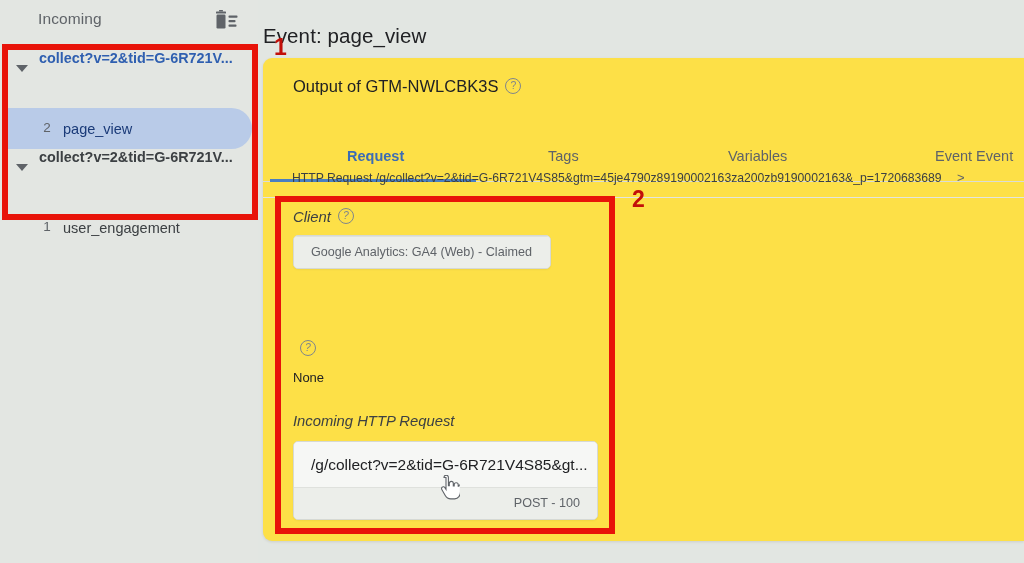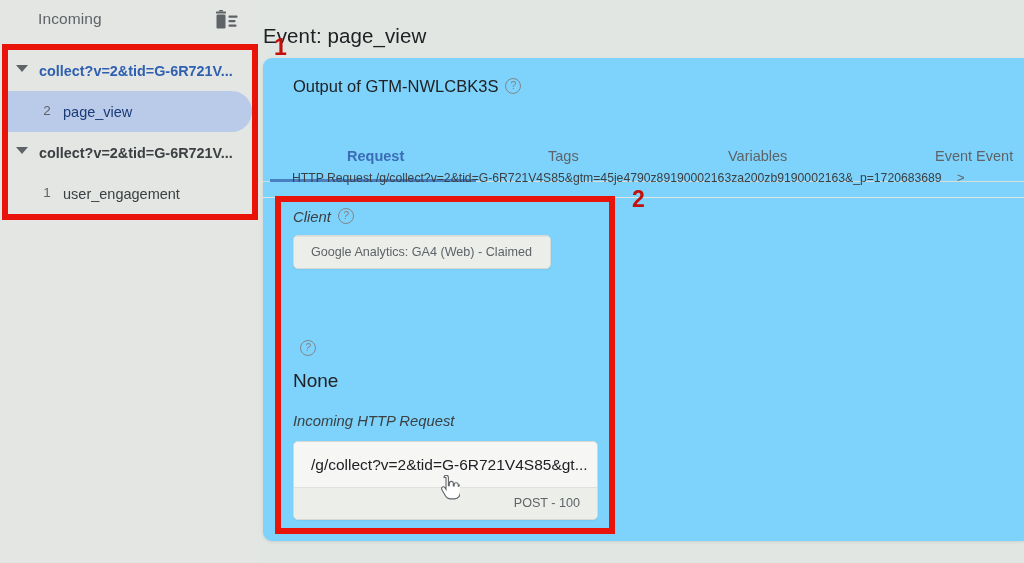--- a/index.html
+++ b/index.html
@@ -56,23 +56,22 @@
   }
 
   .event-list {
     position: absolute;
     left: 8px;
     top: 50px;
     width: 244px;
   }
   .group-row {
     position: relative;
-    height: 41px;
+    height: 58px;
     display: flex;
-    align-items: center;
     cursor: pointer;
   }
   .caret {
     position: absolute;
     left: 8px;
     top: 15px;
     width: 0;
     height: 0;
     border-left: 6px solid transparent;
     border-right: 6px solid transparent;
@@ -130,21 +129,21 @@
     color: #202124;
     letter-spacing: .1px;
   }
 
   #output-card {
     position: absolute;
     left: 5px;
     top: 58px;
     width: 761px;
     height: 483px;
-    background: #7dd3fc;
+    background: #fde047;
     border-radius: 9px 0 0 9px;
     box-shadow: 0 1px 3px rgba(0,0,0,0.10);
     overflow: hidden;
   }
   #output-title {
     position: absolute;
     left: 30px;
     top: 19px;
     font-size: 16.5px;
     color: #202124;
@@ -240,21 +239,21 @@
     font-style: italic;
   }
   #client-label { left: 30px; top: 10px; }
   #outgoing-label { left: 30px; top: 142px; }
   #incoming-label { left: 30px; top: 215px; }
 
   #none-value {
     position: absolute;
     left: 30px;
     top: 172px;
-    font-size: 19px;
+    font-size: 13px;
     color: #202124;
   }
 
   .value-box {
     position: absolute;
     background: #eff1ee;
     border: 1px solid #d6d9d4;
     border-radius: 5px;
     box-shadow: 0 1px 2px rgba(0,0,0,0.05);
     overflow: hidden;

